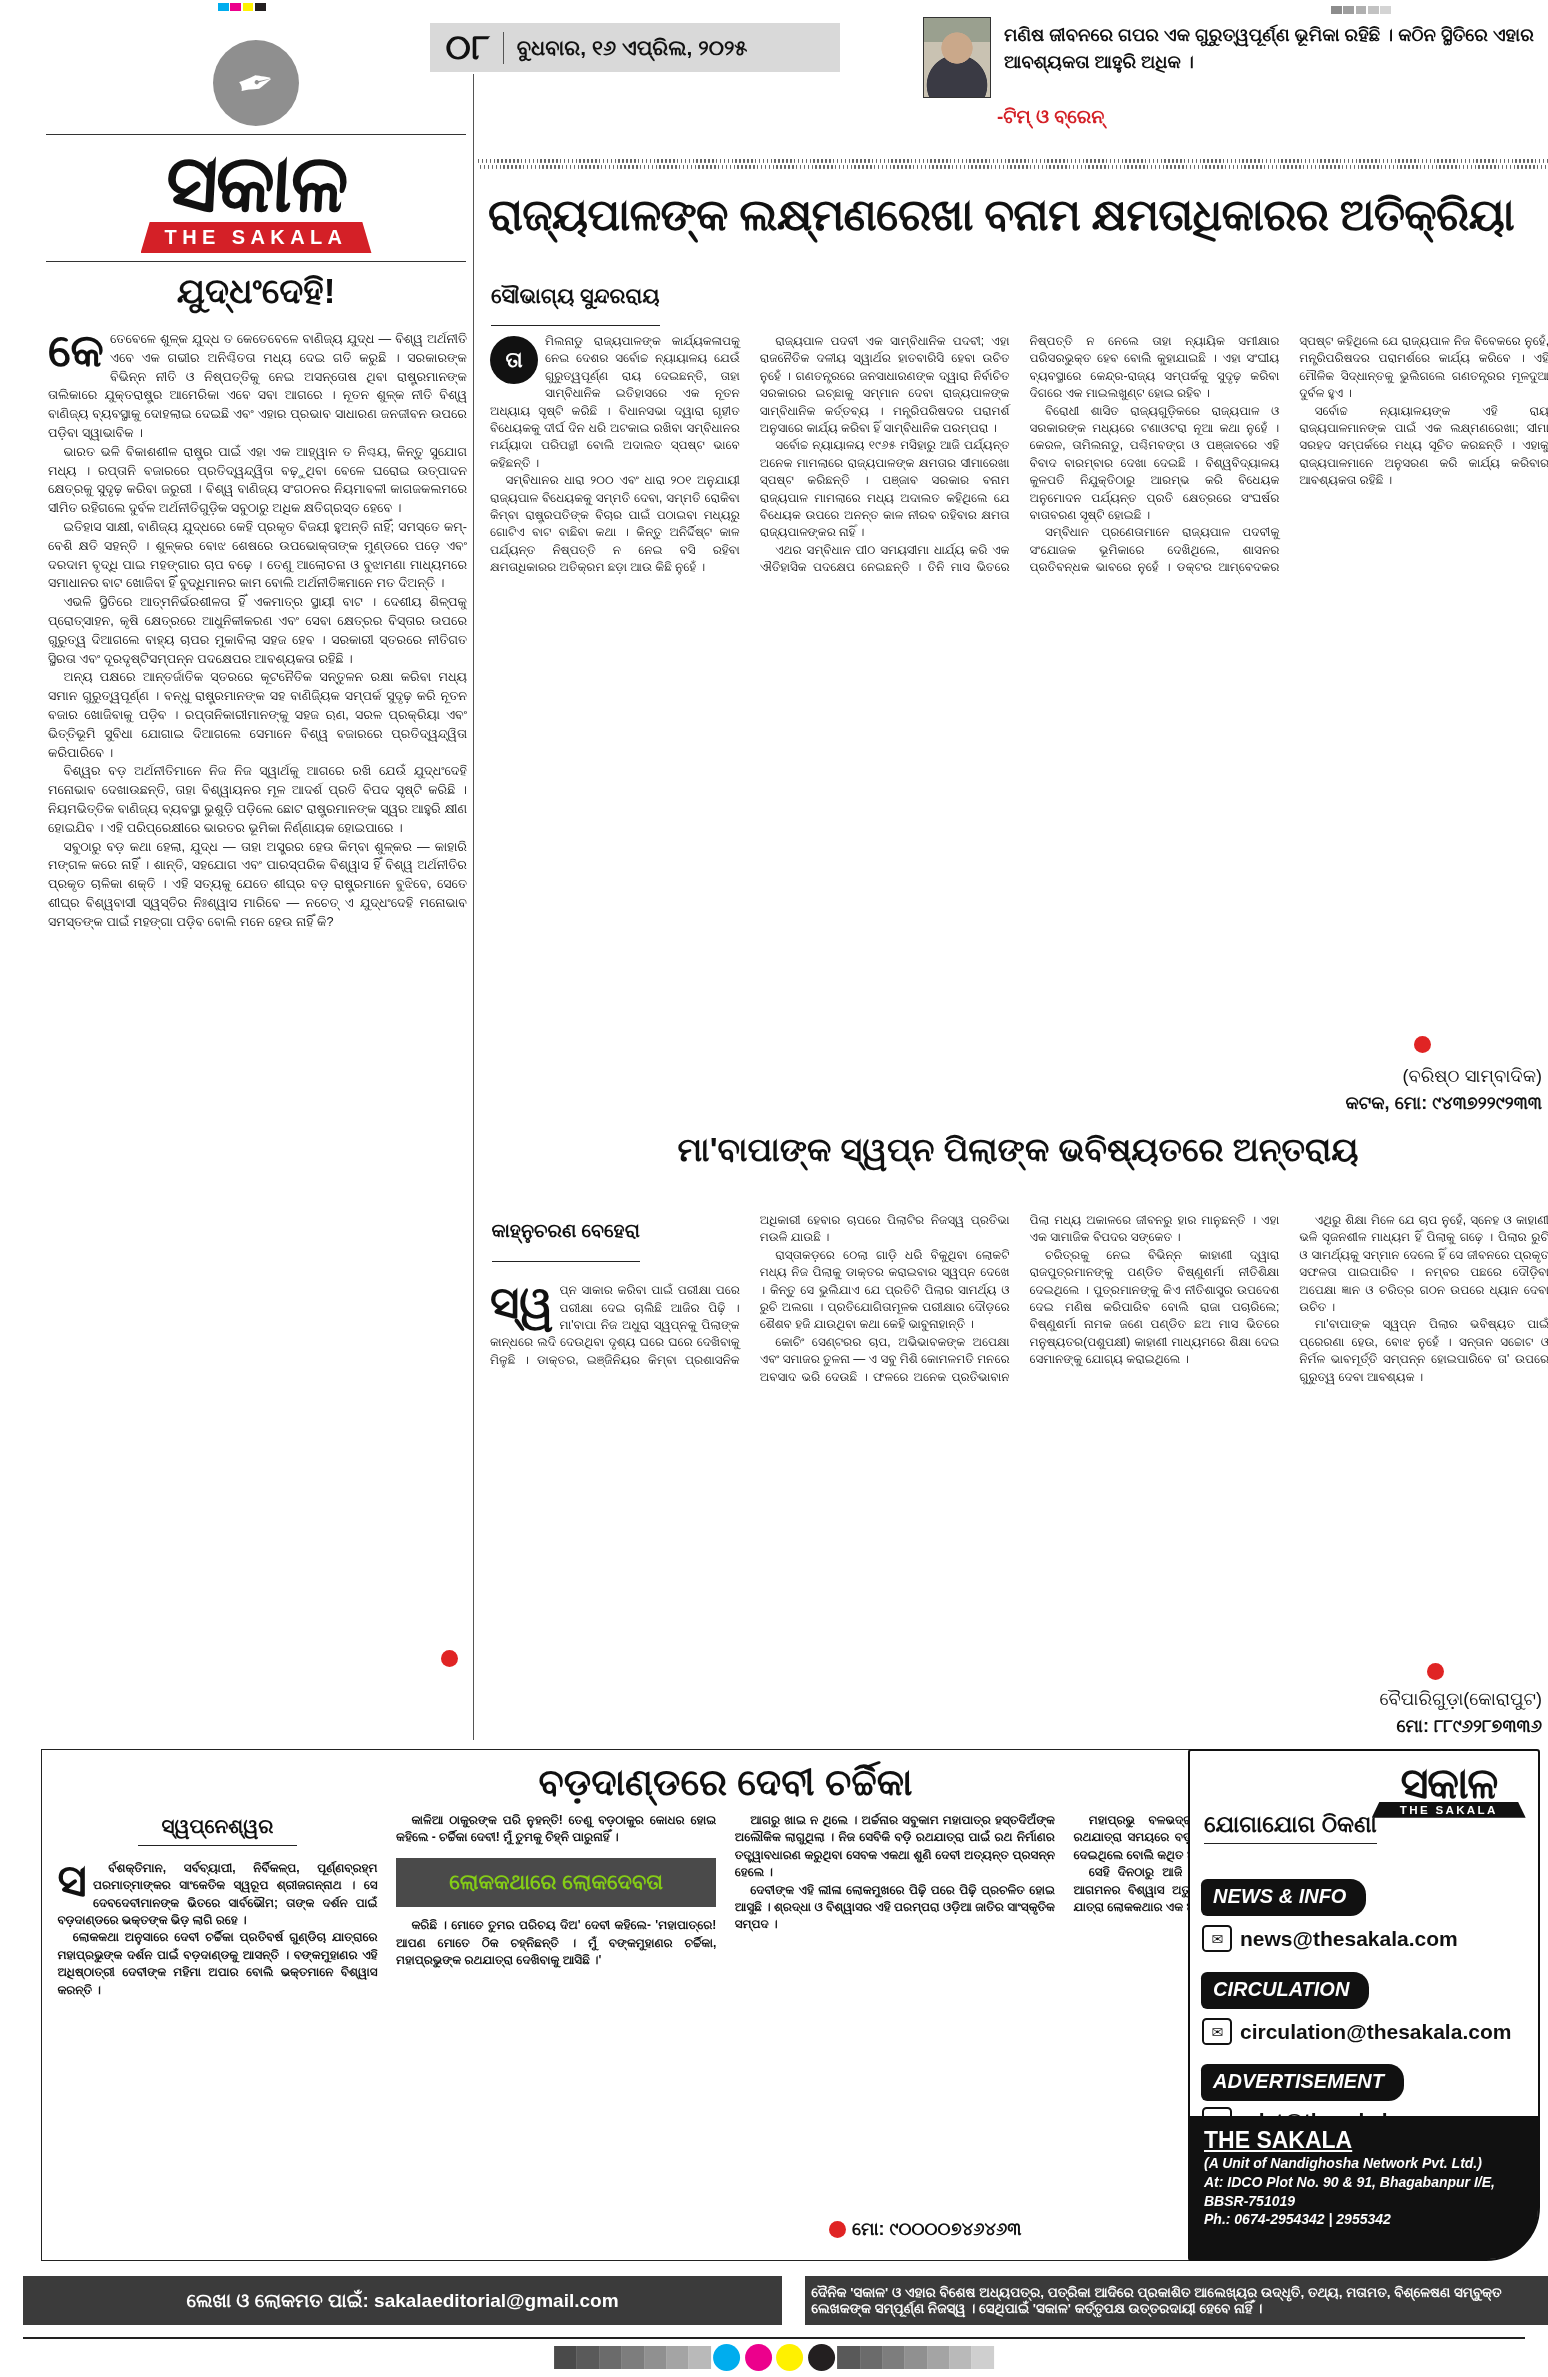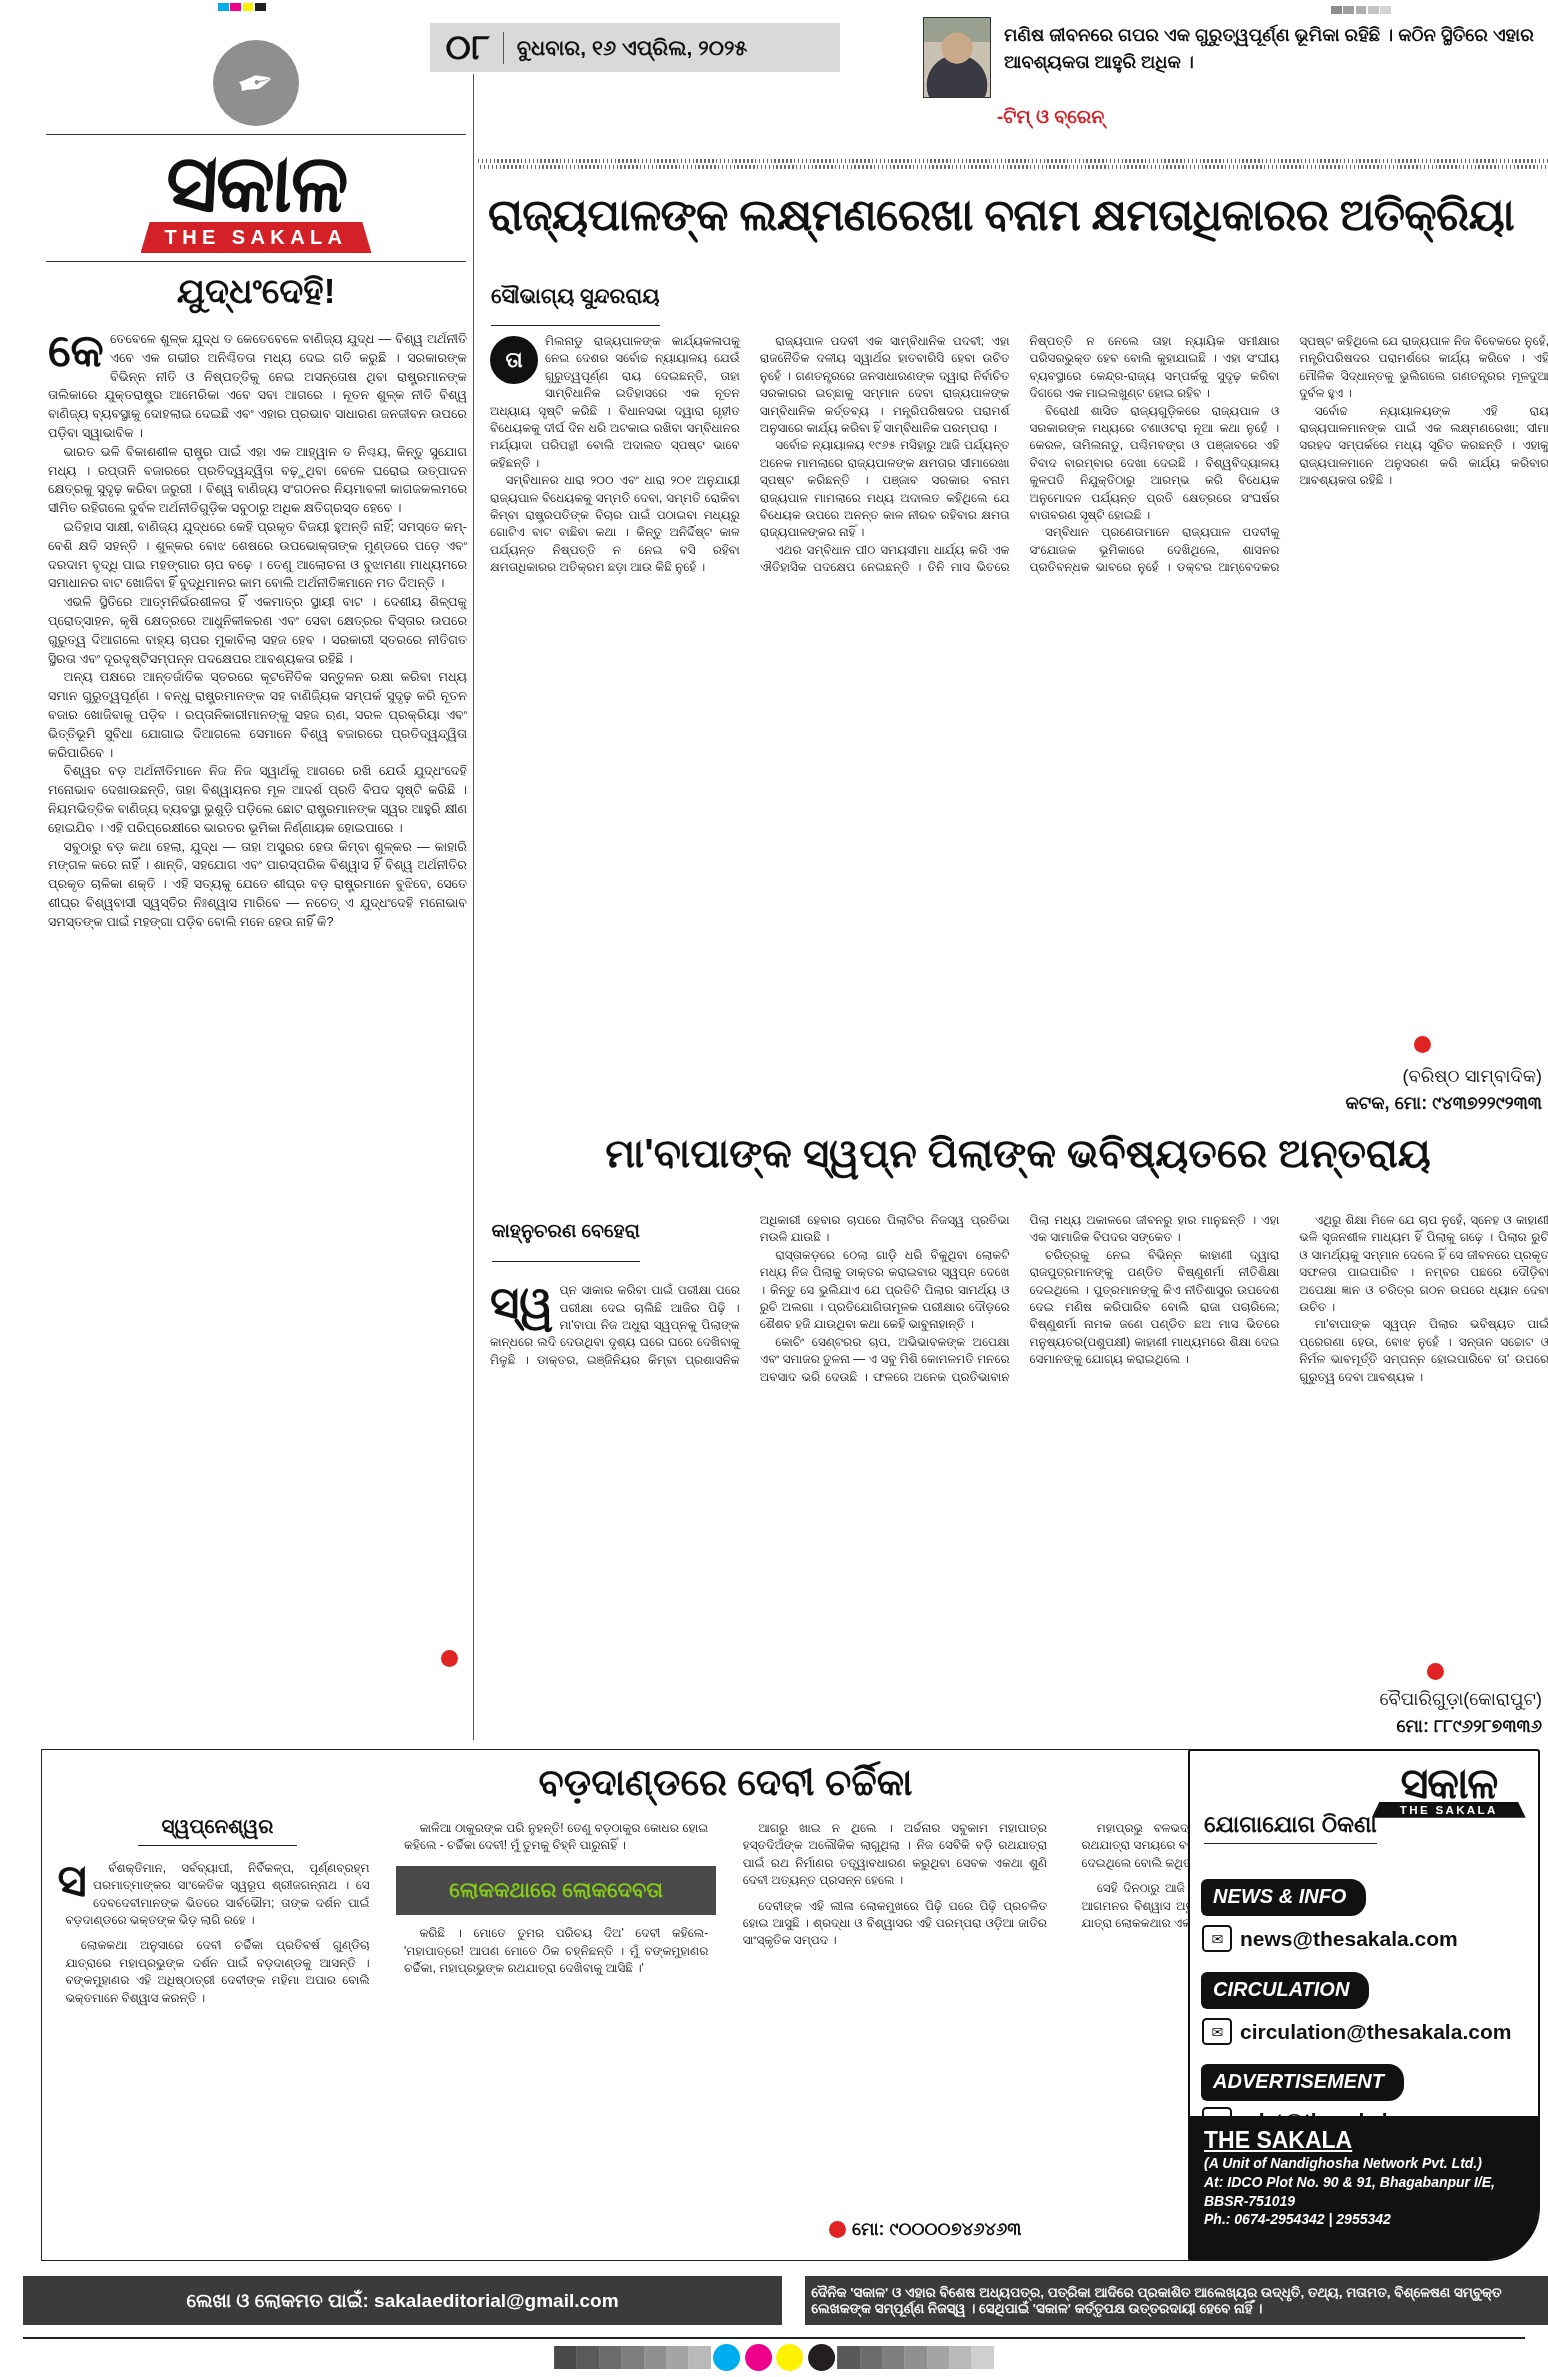--- a/index.html
+++ b/index.html
@@ -41,29 +41,29 @@
     background-size:100% 3.9px,100% 3.9px;background-position:0 0,1.5px 6.2px;background-repeat:no-repeat;}
   
   .a-title{font-weight:900;white-space:nowrap;}
   .a1-title{left:488px;top:190px;width:1060px;font-size:44px;letter-spacing:-0.8px;}
   .byline{font-size:21px;font-weight:700;border-bottom:1.5px solid #222;padding-bottom:17px;display:inline-block;}
   .colman{overflow:hidden;text-align:justify;font-size:12px;line-height:1.45;column-gap:20px;}
   .a1-body{left:490px;top:333px;width:1059px;height:728px;column-count:4;}
   .sig{text-align:right;font-size:18px;line-height:1.5;}
   .sig .b{font-weight:700;}
   .red-dot{width:17px;height:17px;border-radius:50%;background:#e02424;display:inline-block;}
-  .a2-title{left:488px;top:1131px;width:1060px;text-align:center;font-size:40px;}
+  .a2-title{left:488px;top:1131px;width:1060px;text-align:center;font-size:33px;}
   .a2-body{left:490px;top:1212px;width:1059px;height:453px;column-count:4;}
   .byline-block{margin:4.6px 0 20px 1.5px;}
   
   .a3-box{left:41px;top:1749px;width:1369px;height:512px;border:1.5px solid #222;box-sizing:border-box;}
   .a3-title{text-align:center;font-size:37px;font-weight:900;margin:12.3px 0 7.7px;}
   .a3-cols{display:flex;gap:18.5px;margin:6.2px 15.4px 0;height:416px;overflow:hidden;}
   .a3-col{flex:1;text-align:justify;font-size:12px;line-height:1.45;overflow:hidden;}
-  .a3-col p{margin:8px;text-indent:15.4px;}
+  .a3-col p{margin:0;text-indent:15.4px;font-weight:bold;}
   .a3-byline-wrap{text-align:center;margin-bottom:14px;}
   .a3-byline{font-size:20px;font-weight:700;border-bottom:1.5px solid #222;padding:0 23px 3.9px;display:inline-block;}
   .folk-box{background:#4a4a4a;color:#84cc16;font-size:21px;font-weight:700;text-align:center;padding:9.3px 4.6px;margin:10.8px 0;}
   
   .card{left:1188px;top:1749px;width:352px;height:512px;border:2.3px solid #111;box-sizing:border-box;border-radius:3.1px 3.1px 54px 3.1px;background:#fff;}
   .card-logo{position:absolute;right:12.3px;top:10.8px;width:154px;text-align:center;}
   .card-logo .o{font-size:43px;font-weight:900;letter-spacing:-1.5px;line-height:1;}
   .card-logo .b{margin-top:-3.1px;background:#111;color:#fff;font-size:11.6px;font-weight:700;letter-spacing:2.3px;padding:1.5px 0;clip-path:polygon(5% 0,95% 0,100% 100%,0 100%);}
   .card-head{position:absolute;left:14px;top:60px;font-size:23px;font-weight:700;border-bottom:1.5px solid #222;padding-bottom:4.6px;}
   .chip{position:absolute;left:10.8px;background:#111;color:#fff;font-size:20px;font-weight:700;font-style:italic;padding:6.2px 20px 7.7px 12.3px;border-radius:6.2px 15.4px 15.4px 6.2px;}

